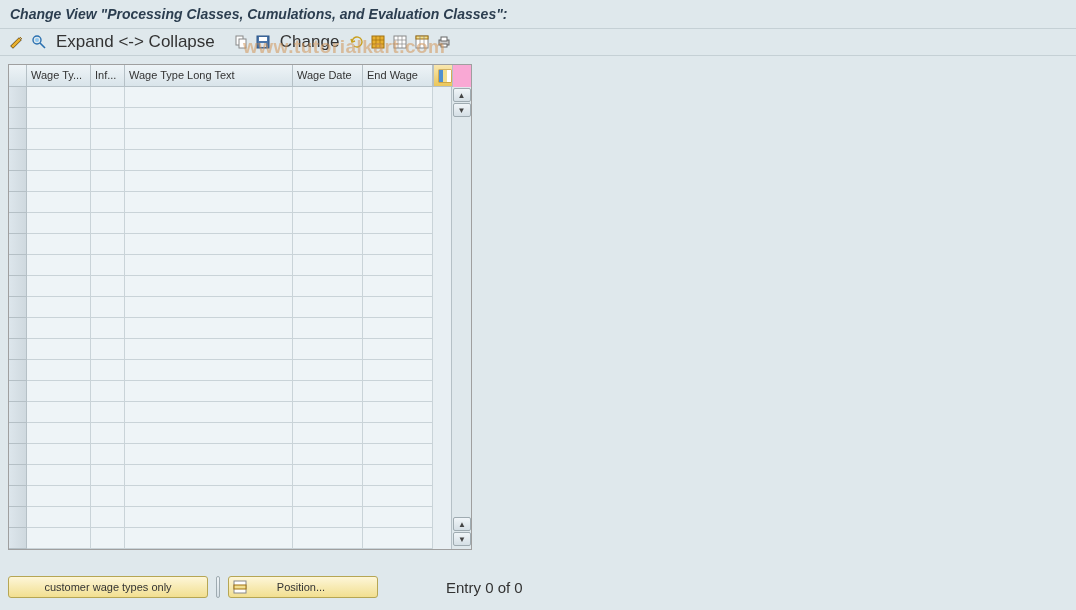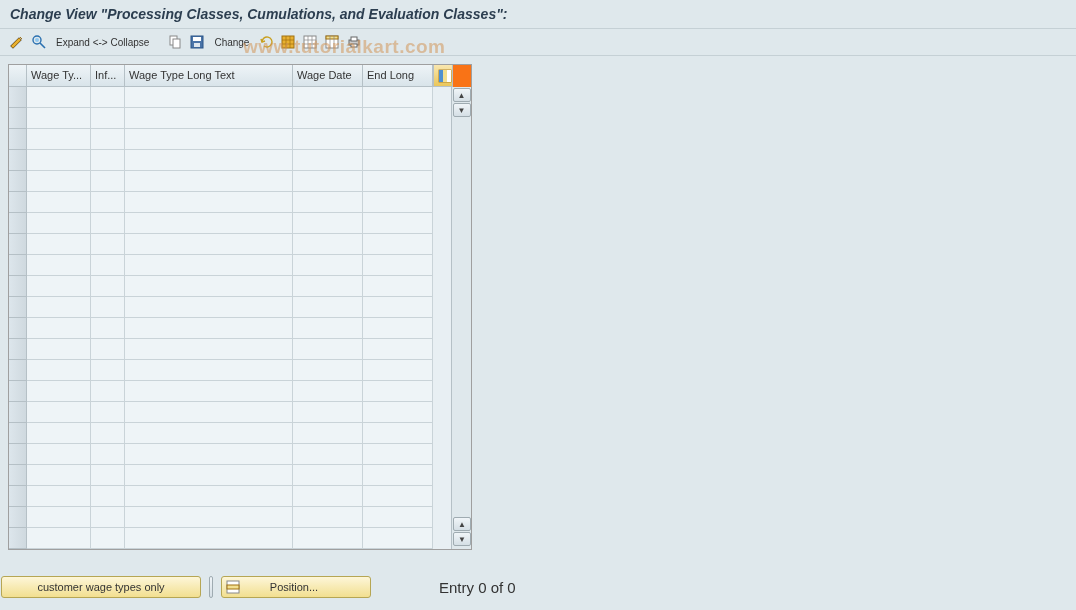--- a/index.html
+++ b/index.html
@@ -41,39 +41,39 @@
       align-items: center;
       justify-content: center;
       cursor: pointer;
     }
     .toolbar-text-btn {
       display: inline-flex;
       align-items: center;
       padding: 2px 4px;
       cursor: pointer;
       color: #333;
-      font-size: 10px;
+      font-size: 17px;
       gap: 4px;
     }
     .toolbar-sep {
       width: 1px;
       height: 16px;
       background: transparent;
       margin: 0 2px;
     }
     .table-container {
       margin: 8px;
       width: 464px;
       position: relative;
       border: 1px solid #9f9f9f;
       background: #e8eff3;
     }
     .table-header {
       display: flex;
-      background: #f97316;
+      background: #f9a8d4;
     }
     .table-header-cell {
       border-right: 1px solid #b5c0c6;
       border-bottom: 1px solid #b5c0c6;
       padding: 4px 4px;
       font-size: 11px;
       color: #333;
       text-align: left;
       white-space: nowrap;
       overflow: hidden;
@@ -133,21 +133,21 @@
       display: flex;
       align-items: center;
       justify-content: center;
       cursor: pointer;
       font-size: 8px;
       color: #444;
     }
     .bottom-bar {
       position: absolute;
       bottom: 12px;
-      left: 1px;
+      left: 8px;
       display: flex;
       align-items: center;
       gap: 8px;
     }
     .btn {
       background: linear-gradient(#fdf6d8, #f2df90);
       border: 1px solid #b6a654;
       border-radius: 3px;
       padding: 3px 10px;
       font-size: 11px;
@@ -276,21 +276,21 @@
 
 <div class="watermark">www.tutorialkart.com</div>
 
 <div class="table-container">
   <div class="table-header">
     <div class="table-header-cell row-sel-header"></div>
     <div class="table-header-cell col-wagety">Wage Ty...</div>
     <div class="table-header-cell col-inf">Inf...</div>
     <div class="table-header-cell col-longtext">Wage Type Long Text</div>
     <div class="table-header-cell col-startdate">Wage Date</div>
-    <div class="table-header-cell col-enddate">End Long</div>
+    <div class="table-header-cell col-enddate">End Wage</div>
     <div class="table-header-cell config-col">
       <svg width="14" height="14" viewBox="0 0 14 14">
           <rect x="1" y="1" width="12" height="12" fill="none" stroke="#a07010" stroke-width="0.8"></rect>
           <rect x="1" y="1" width="4" height="12" fill="#5090d0"></rect>
           <rect x="5" y="1" width="4" height="12" fill="#f2df90"></rect>
           <rect x="9" y="1" width="4" height="12" fill="#fff"></rect>
         </svg>
     </div>
   </div>
   <div class="table-body">

